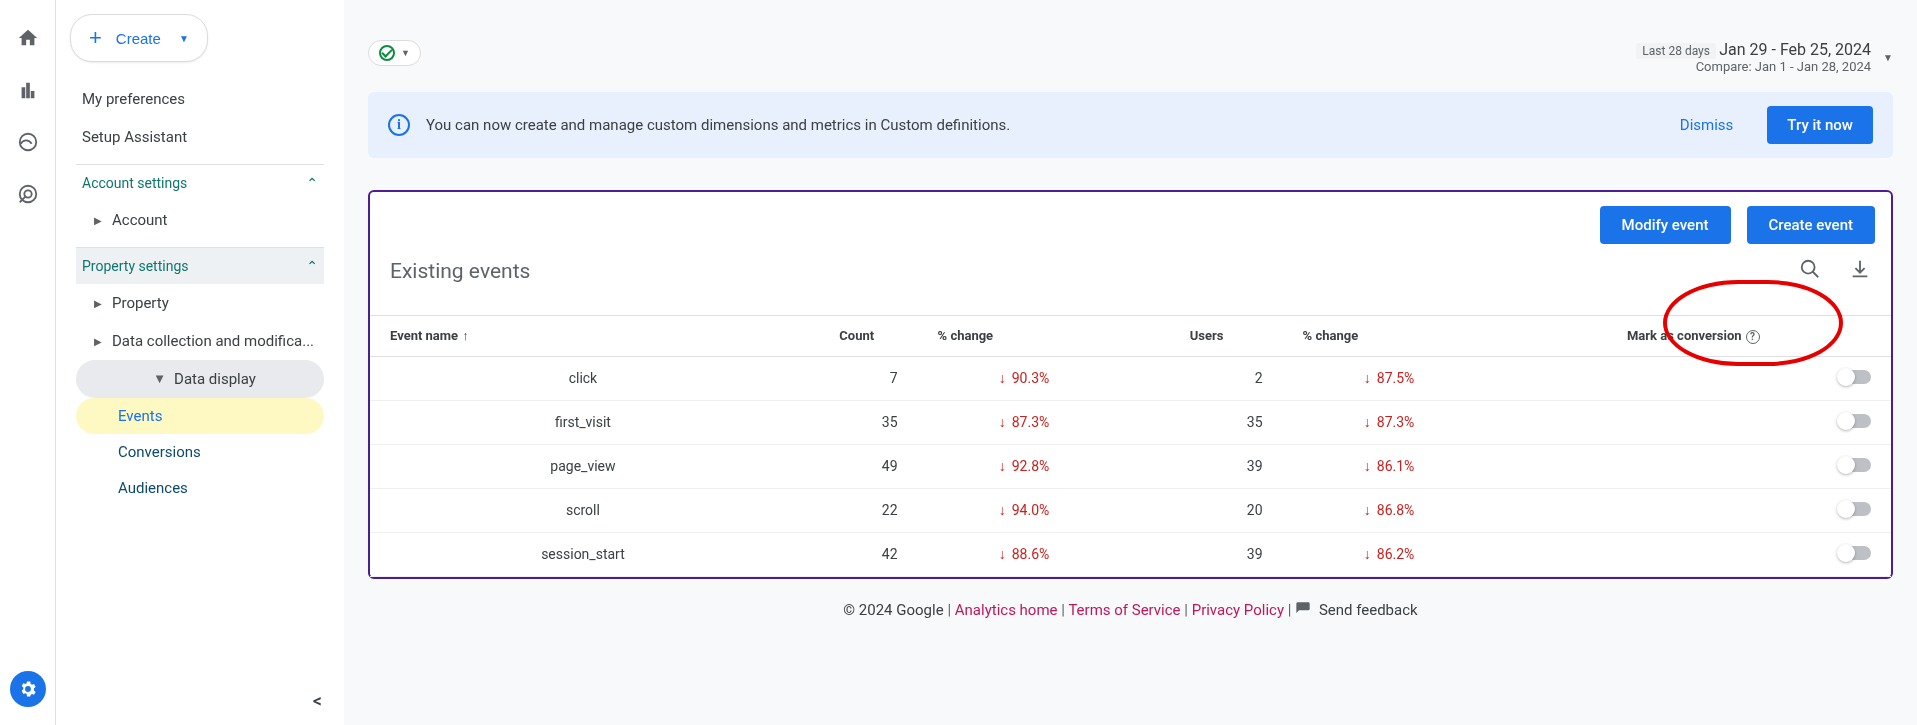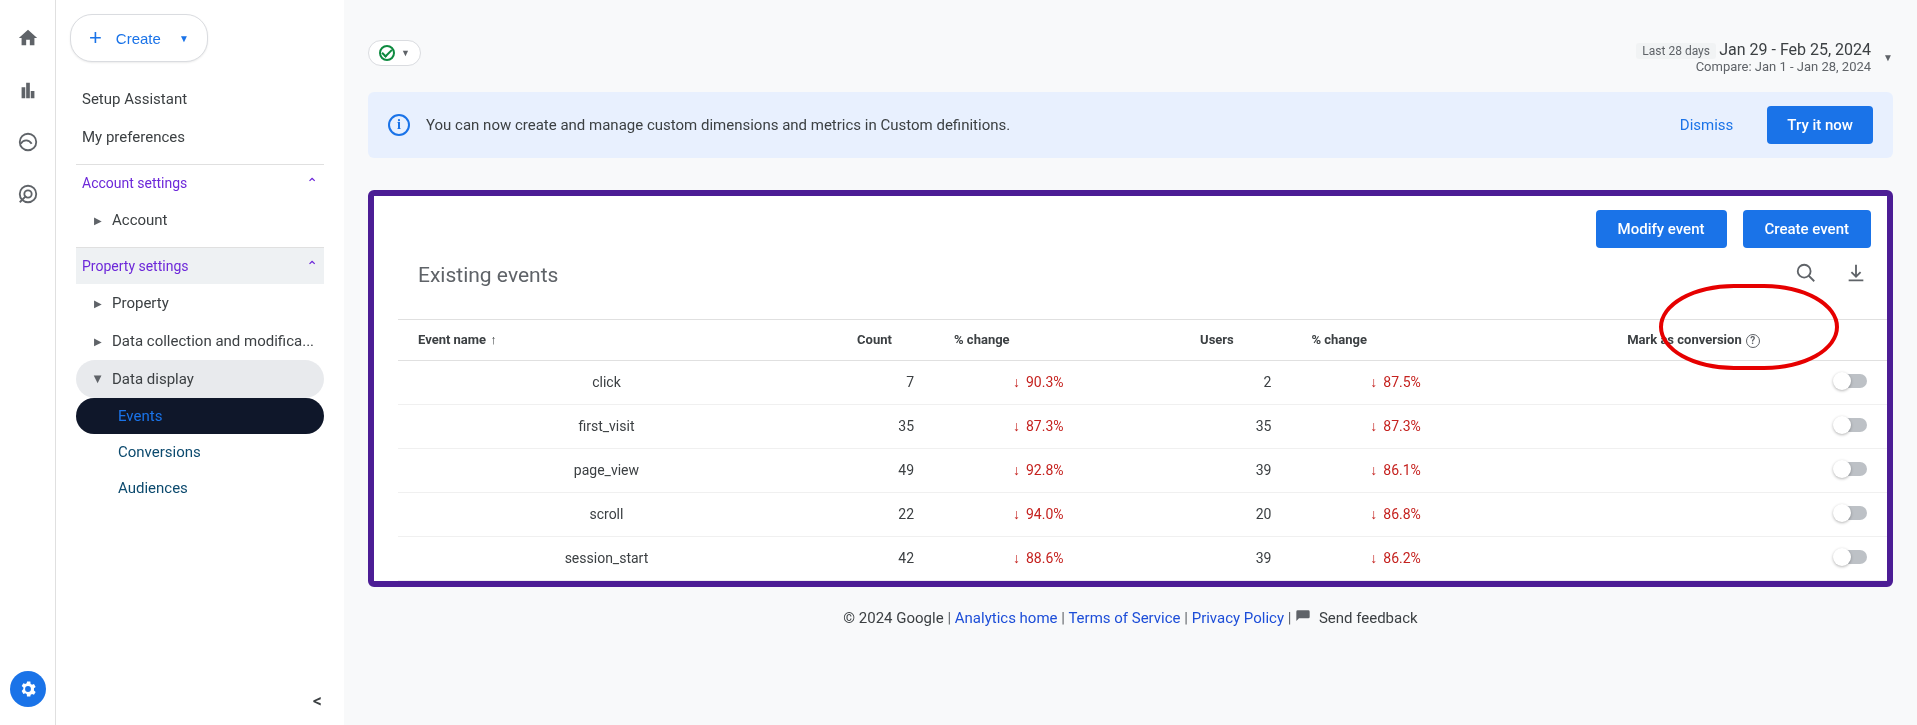--- a/index.html
+++ b/index.html
@@ -7,65 +7,65 @@
 .app { display: flex; height: 725px; width: 1917px; }
 .rail { width: 56px; background: #fff; border-right: 1px solid #e0e0e0; display: flex; flex-direction: column; align-items: center; padding-top: 26px; gap: 28px; position: relative; }
 .rail-icon { width: 24px; height: 24px; display: flex; align-items: center; justify-content: center; cursor: pointer; color: #5f6368; }
 .rail-gear { position: absolute; bottom: 18px; width: 36px; height: 36px; border-radius: 50%; background: #1a73e8; display: flex; align-items: center; justify-content: center; color: #fff; cursor: pointer; }
 .sidebar { width: 288px; background: #fff; padding: 14px 14px 0 14px; position: relative; }
 .create-btn { display: inline-flex; align-items: center; gap: 14px; background: #fff; border: 1px solid #dadce0; border-radius: 22px; padding: 10px 18px; cursor: pointer; color: #1a73e8; font-weight: 500; font-size: 15px; box-shadow: 0 1px 2px rgba(0,0,0,0.08); }
 .create-btn .plus { font-size: 22px; font-weight: 400; }
 .create-btn .dd { color: #1a73e8; font-size: 10px; margin-left: 4px; }
 .sb-section { padding: 18px 6px 0 6px; }
 .sb-item { padding: 10px 6px; font-size: 15px; color: #3c4043; cursor: pointer; }
-.sb-group { display: flex; align-items: center; justify-content: space-between; padding: 10px 6px; color: #6d28d9; border-top: 1px solid #e0e0e0; margin-top: 8px; cursor: pointer; }
+.sb-group { display: flex; align-items: center; justify-content: space-between; padding: 10px 6px; color: #0f766e; border-top: 1px solid #e0e0e0; margin-top: 8px; cursor: pointer; }
 .sb-group.selected { background: #eef1f3; border-radius: 0; }
 .sb-child { display: flex; align-items: center; gap: 10px; padding: 10px 6px 10px 18px; font-size: 15px; cursor: pointer; }
 .sb-child .arrow { width: 8px; color: #5f6368; font-size: 10px; }
-.sb-child.active { background: #e8eaed; border-radius: 24px; }
+.sb-child.active { background: #e8eaed; border-radius: 24px; justify-content: center; }
 .sb-child.active .arrow { transform: rotate(90deg); display: inline-block; }
 .sb-sub { padding: 9px 6px 9px 42px; font-size: 15px; cursor: pointer; color: #0c4a6e; }
-.sb-sub.active { background: #0f172a; color: #1a73e8; border-radius: 24px; }
+.sb-sub.active { background: #fef9c3; color: #1a73e8; border-radius: 24px; }
 .collapse { position: absolute; bottom: 14px; right: 22px; cursor: pointer; color: #3c4043; font-size: 18px; font-weight: 500; }
 .main { flex: 1; padding: 0 24px; overflow: auto; }
 .top-row { display: flex; align-items: flex-start; justify-content: space-between; padding: 40px 0 18px 0; }
 .status-chip { display: inline-flex; align-items: center; gap: 6px; border: 1px solid #dadce0; border-radius: 16px; padding: 4px 10px; cursor: pointer; background: #fff; }
 .status-chip .check { width: 16px; height: 16px; border: 2px solid #0d8a3f; border-radius: 50%; position: relative; }
 .status-chip .check::after { content: ""; position: absolute; left: 3px; top: 0px; width: 4px; height: 8px; border: solid #0d8a3f; border-width: 0 2px 2px 0; transform: rotate(45deg); }
 .status-chip .dd2 { font-size: 9px; color: #5f6368; }
 .date-block { text-align: right; color: #5f6368; font-size: 13px; display: flex; align-items: center; gap: 12px; }
 .date-block .main-range { font-size: 16px; color: #3c4043; }
 .date-block .label { background: #f1f3f4; padding: 1px 6px; border-radius: 3px; font-size: 12px; }
 .date-block .dd3 { color: #5f6368; font-size: 10px; cursor: pointer; }
 .banner { background: #e8f0fe; border-radius: 6px; display: flex; align-items: center; padding: 14px 20px; gap: 16px; }
 .banner .info-icon { width: 22px; height: 22px; border: 2px solid #1a73e8; border-radius: 50%; color: #1a73e8; display: flex; align-items: center; justify-content: center; font-size: 14px; font-weight: 700; font-family: serif; flex-shrink: 0; }
 .banner .msg { flex: 1; color: #3c4043; font-size: 15px; }
 .banner .dismiss { color: #1a73e8; cursor: pointer; font-size: 15px; padding: 0 18px; }
 .banner .try { background: #1a73e8; color: #fff; padding: 10px 20px; border-radius: 4px; cursor: pointer; font-size: 15px; font-weight: 500; }
-.card { background: #fff; border: 6px solid #4c1d95; border-radius: 6px; margin-top: 32px; padding-left: 24px; }
+.card { background: #fff; border: 2px solid #4c1d95; border-radius: 6px; margin-top: 32px; }
 .card-actions { display: flex; justify-content: flex-end; gap: 16px; padding: 14px 16px; }
 .btn-blue { background: #1a73e8; color: #fff; padding: 10px 22px; border-radius: 4px; cursor: pointer; font-size: 15px; font-weight: 500; }
 .table-header { display: flex; align-items: center; justify-content: space-between; padding: 0 20px 12px 20px; }
 .table-header .title { font-size: 21px; color: #5f6368; }
 .table-header .icons { display: flex; gap: 28px; color: #5f6368; }
 .table-header .icons span { cursor: pointer; }
 table { width: 100%; border-collapse: collapse; margin-top: 20px; }
 th { text-align: left; font-size: 13px; font-weight: 700; color: #3c4043; padding: 12px 20px; border-top: 1px solid #e0e0e0; border-bottom: 1px solid #e0e0e0; }
 th.right { text-align: center; }
 td { padding: 13px 20px; border-bottom: 1px solid #f0f0f0; font-size: 14px; color: #3c4043; text-align: center; }
 td.right { text-align: right; }
 .change { color: #c5221f; display: inline-flex; align-items: center; gap: 6px; justify-content: flex-end; }
 .down-arrow { color: #c5221f; font-weight: bold; }
 .toggle { width: 32px; height: 14px; background: #bdc1c6; border-radius: 8px; position: relative; display: inline-block; cursor: pointer; }
 .toggle::after { content: ""; position: absolute; width: 18px; height: 18px; background: #fff; border-radius: 50%; top: -2px; left: -2px; box-shadow: 0 1px 3px rgba(0,0,0,0.3); }
 .sort-arrow { font-size: 13px; margin-left: 4px; }
 .help-circle { display: inline-flex; width: 14px; height: 14px; border: 1px solid #5f6368; border-radius: 50%; align-items: center; justify-content: center; font-size: 10px; margin-left: 4px; color: #5f6368; }
 .annotation { position: absolute; border: 4px solid #e60000; border-radius: 50%/60%; width: 180px; height: 86px; pointer-events: none; }
 .footer { text-align: center; padding: 22px 0; color: #3c4043; font-size: 15px; }
-.footer a { color: #1d4ed8; text-decoration: none; cursor: pointer; }
+.footer a { color: #be185d; text-decoration: none; cursor: pointer; }
 .footer .sep { color: #5f6368; }
 .footer .fb-icon { display: inline-block; width: 16px; vertical-align: middle; }
 .icon-svg { width: 22px; height: 22px; }
 </style>
 </head>
 <body>
 
 <div class="app">
 
   <div class="rail">
@@ -99,22 +99,22 @@
     </div>
   </div>
 
   <div class="sidebar">
     <button class="create-btn">
       <span class="plus">+</span>
       <span>Create</span>
       <span class="dd">▼</span>
     </button>
     <div class="sb-section">
+      <div class="sb-item">My preferences</div>
       <div class="sb-item">Setup Assistant</div>
-      <div class="sb-item">My preferences</div>
 
       <div class="sb-group">
         <span>Account settings</span>
         <span>⌃</span>
       </div>
       <div class="sb-child">
         <span class="arrow">▶</span>
         <span>Account</span>
       </div>
 

